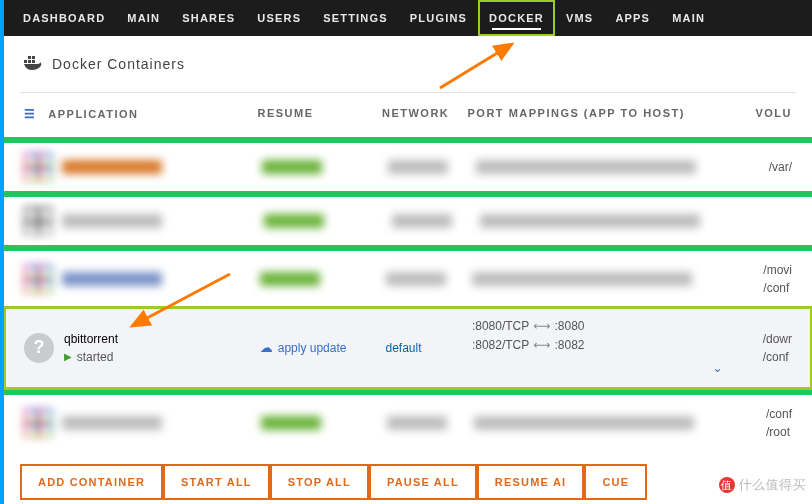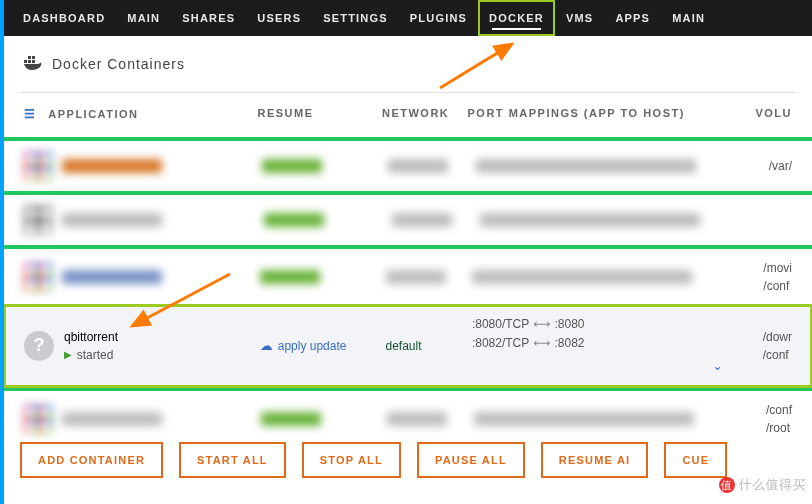--- a/index.html
+++ b/index.html
@@ -21,52 +21,52 @@
 
 .thead { display:flex; padding:14px 20px 16px 20px; color:#666; font-size:11px; letter-spacing:1.5px; font-weight:700; }
 .col-app  { width:240px; display:flex; align-items:center; }
 .col-ver  { width:128px; }
 .col-net  { width:88px; }
 .col-port { width:296px; }
 .col-vol  { flex:1; }
 .toggle-ico { margin-right:12px; color:#3a6fc4; font-size:12px; }
 
 
-.row { display:flex; padding:10px 20px; align-items:center; border-top:4px solid #22c55e; min-height:54px; }
+.row { display:flex; padding:10px 20px; align-items:center; border-top:6px solid #22c55e; min-height:54px; }
 .row .appcell { width:240px; display:flex; align-items:center; gap:10px; }
 .row .blur { filter:blur(4px); }
 .pix { width:28px; height:28px; background:
   linear-gradient(45deg,#e15b28 25%,transparent 25%),
   linear-gradient(-45deg,#6caf3b 25%,transparent 25%),
   linear-gradient(45deg,transparent 75%,#3b6fc4 75%),
   linear-gradient(-45deg,transparent 75%,#c43b9e 75%);
   background-size:14px 14px; }
 .pix.grey { filter:grayscale(1) brightness(0.9); }
 .fake { height:14px; border-radius:2px; background:#bdbdbd; }
 .fake.sm{width:60px}.fake.md{width:100px}.fake.lg{width:220px}
 .fake.g{background:#6bb33a}.fake.o{background:#d87a2b}.fake.b{background:#7a94c8}
 
 .appinfo { display:flex; flex-direction:column; gap:4px; font-size:12px; }
 .appname { color:#000000; }
 .status { display:flex; align-items:center; gap:5px; color:#555; }
 .play { color:#40a12e; font-size:10px; }
 .verlink { color:#3a6fc4; font-size:12px; display:flex; align-items:center; gap:5px; }
 .cloud { font-size:13px; }
-.netcell{width:88px;font-size:12px;color:#14532d}
+.netcell{width:88px;font-size:12px;color:#0369a1}
 .portcell{width:296px;font-size:12px;color:#555;line-height:1.6}
 .portcell .arrow{color:#888;padding:0 4px}
 .volcell{flex:1;font-size:12px;color:#555;line-height:1.5}
 .more-chev{color:#3a6fc4;font-size:12px;margin-top:4px;text-align:right;padding-right:40px}
 
 
 .row.hl { background:#f2f4f7; outline:3px solid #9ccc24; outline-offset:-2px; border-top:none; }
 .row.hl .qm { width:30px;height:30px;border-radius:50%;background:#c9cbce;color:#fff;display:flex;align-items:center;justify-content:center;font-size:18px;font-weight:700; }
 
 
-.footer { position:absolute; bottom:26px; left:20px; right:0; display:flex; gap:16px; }
+.footer { position:absolute; bottom:4px; left:20px; right:0; display:flex; }
 .btn { border:2px solid #e06a1a; color:#e06a1a; background:#fff; padding:10px 16px; font-size:11px; font-weight:700; letter-spacing:1.2px; cursor:pointer; }
 
 
 .arrow-svg{position:absolute;pointer-events:none}
 
 
 .wm{position:absolute;right:6px;bottom:10px;font-size:13px;color:#bbb;letter-spacing:0.5px;display:flex;align-items:center;gap:4px}
 .wm .c{width:16px;height:16px;border-radius:50%;background:#e33;color:#fff;font-size:11px;display:flex;align-items:center;justify-content:center}
 </style>
 </head>

